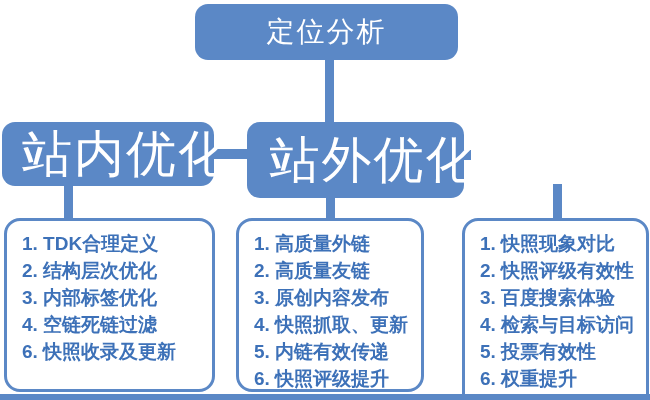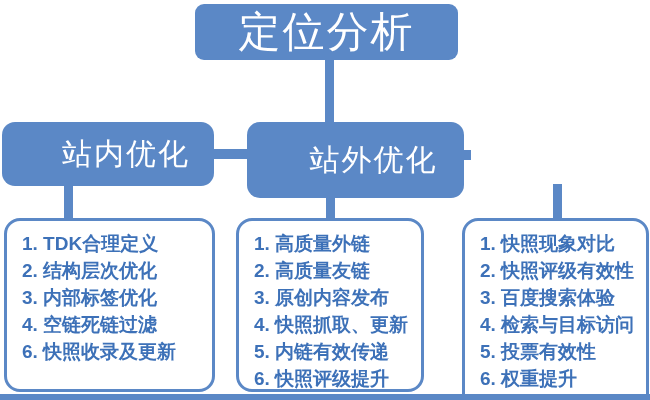--- a/index.html
+++ b/index.html
@@ -19,22 +19,22 @@
     position: absolute;
     background: var(--blue, #5B88C6);
     color: var(--node-text, #ffffff);
     border-radius: 13px;
     display: flex;
     align-items: center;
     justify-content: center;
     white-space: nowrap;
     letter-spacing: 2px;
   }
-  .node.root { font-size: 42px; border-radius: 9px; }
-  .node.branch { font-size: 30px; padding-left: 36px; }
+  .node.root { font-size: 28px; }
+  .node.branch { font-size: 50px; padding-left: 36px; }
   .list-box {
     position: absolute;
     background: #ffffff;
     border: 3px solid var(--blue, #5B88C6);
     border-radius: 16px;
     box-sizing: border-box;
     padding: 9px 6px 0 15px;
   }
   .list-item {
     font-size: 19px;

